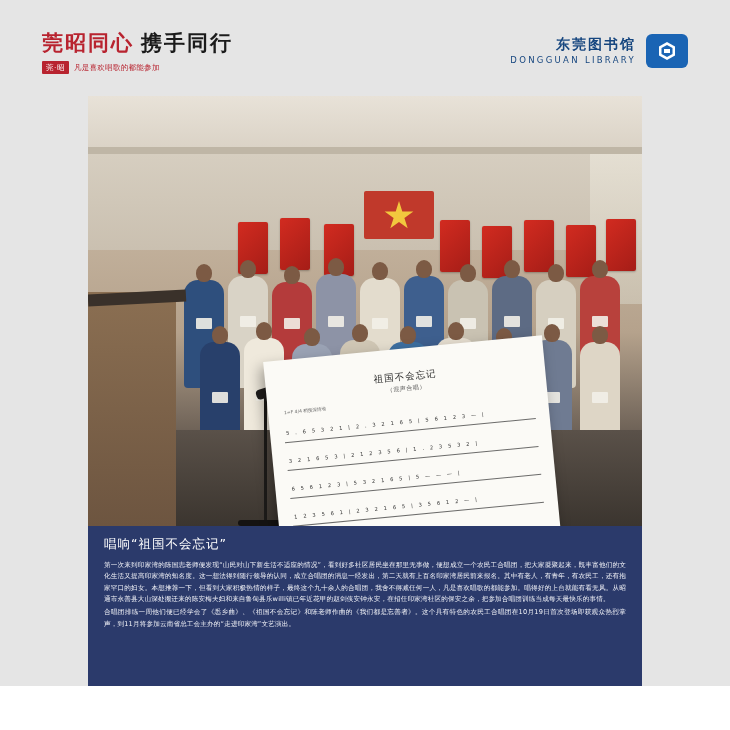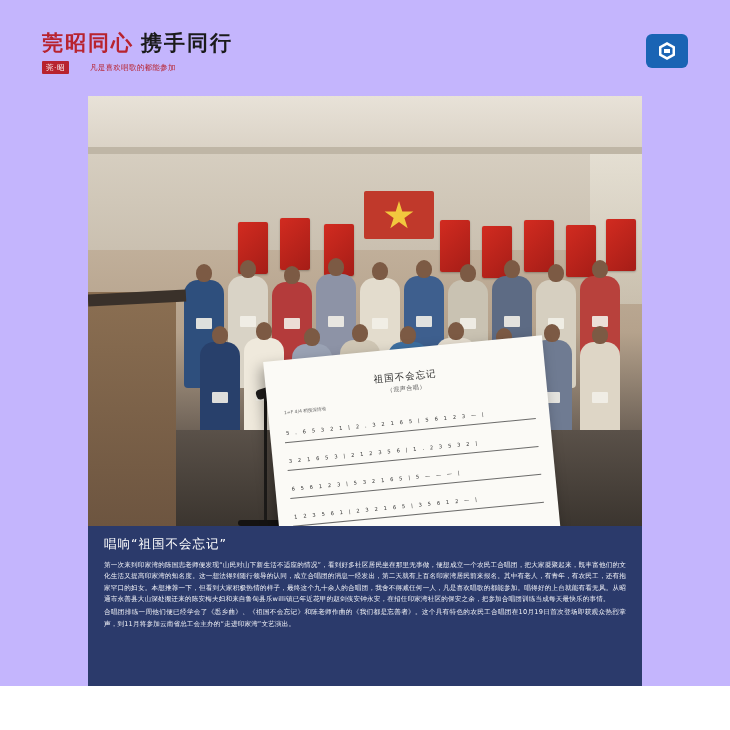--- a/index.html
+++ b/index.html
@@ -10,21 +10,21 @@
     width: 730px;
     height: 730px;
     background: #ffffff;
     font-family: "DejaVu Sans", "Liberation Sans", sans-serif;
     overflow: hidden;
   }
   .page {
     position: relative;
     width: 730px;
     height: 730px;
-    background: #c4b5fd;
+    background: #e5e5e5;
     box-sizing: border-box;
   }
 
   
   .header {
     position: absolute;
     left: 0; top: 0;
     width: 730px;
     height: 92px;
   }
@@ -44,21 +44,21 @@
     font-family: "DejaVu Sans", "Liberation Sans", sans-serif;
   }
   .brand-title .seg2 {
     color: #1b1b1b;
     margin-left: 7px;
   }
   .brand-sub {
     margin-top: 6px;
     display: flex;
     align-items: center;
-    gap: 21px;
+    gap: 5px;
     font-size: 7.5px;
     color: #b8232f;
     white-space: nowrap;
   }
   .brand-sub .chip {
     background: #b8232f;
     color: #ffffff;
     padding: 1.5px 4px;
     border-radius: 1px;
     letter-spacing: 0.5px;
@@ -346,20 +346,24 @@
       <div class="brand-title">
         <span>莞昭同心</span><span class="seg2">携手同行</span>
       </div>
       <div class="brand-sub">
         <span class="chip">莞·昭</span>
         <span class="sub2">凡是喜欢唱歌的都能参加</span>
       </div>
     </div>
 
     <div class="brand-right">
+      <div class="lib-text">
+        <div class="lib-cn">东莞图书馆</div>
+        <div class="lib-en">DONGGUAN LIBRARY</div>
+      </div>
       <div class="lib-logo">
         <svg class="hex" viewBox="0 0 20 20" aria-hidden="true">
           <polygon points="10,1 18,5.5 18,14.5 10,19 2,14.5 2,5.5" fill="#ffffff"></polygon>
           <polygon points="10,4 15.5,7 15.5,13 10,16 4.5,13 4.5,7" fill="#1a64b4"></polygon>
           <rect x="7" y="8" width="6" height="4" fill="#ffffff"></rect>
         </svg>
       </div>
     </div>
   </div>
 

